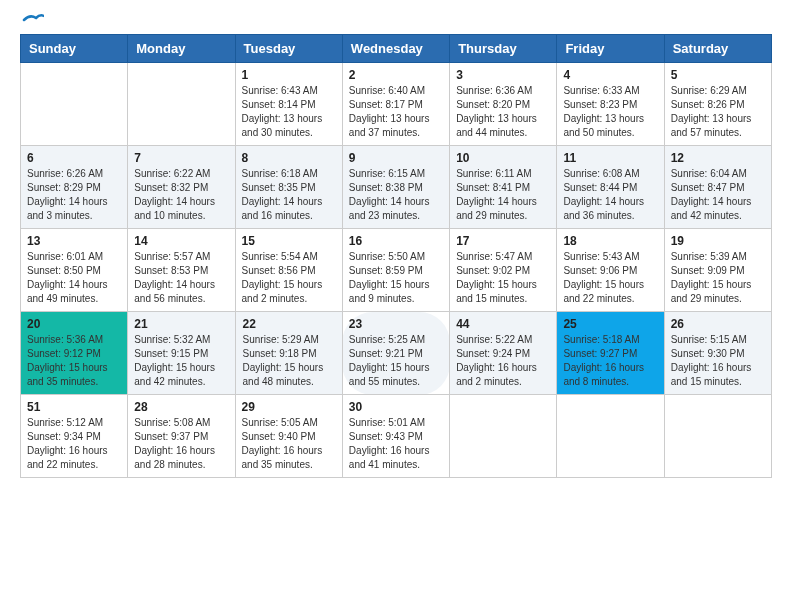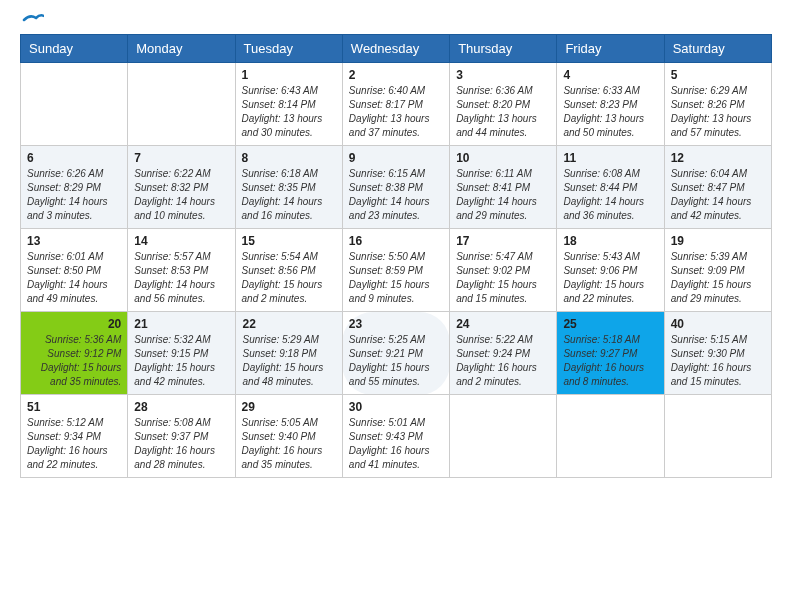--- a/index.html
+++ b/index.html
@@ -36,21 +36,21 @@
     }
     .calendar {
       width: 100%;
       border-collapse: collapse;
       border: 1px solid #ccc;
     }
     .calendar th {
       background-color: #2b6cb0;
       color: #fff;
       font-size: 13px;
-      font-weight: normal;
+      font-weight: bold;
       padding: 6px 8px;
       text-align: left;
       border: 1px solid #1a5a9a;
     }
     .calendar td {
       vertical-align: top;
       padding: 5px 6px;
       font-size: 10.5px;
       color: #222;
       border: 1px solid #ccc;
@@ -64,21 +64,20 @@
     .day-num {
       font-weight: bold;
       font-size: 12px;
       display: block;
       margin-bottom: 2px;
     }
     .day-info {
       font-size: 10px;
       line-height: 1.4;
       color: #333;
-      font-style: italic;
     }
     .empty-cell {
       background: #fff !important;
     }
     .logo-wrapper {
       display: flex;
       align-items: center;
     }
     .logo-general {
       font-size: 20px;
@@ -201,46 +200,46 @@
         <td>
           <span class="day-num">18</span>
           <div class="day-info">Sunrise: 5:43 AM<br>Sunset: 9:06 PM<br>Daylight: 15 hours<br>and 22 minutes.</div>
         </td>
         <td>
           <span class="day-num">19</span>
           <div class="day-info">Sunrise: 5:39 AM<br>Sunset: 9:09 PM<br>Daylight: 15 hours<br>and 29 minutes.</div>
         </td>
       </tr>
       <tr>
-        <td style="background: #84cc16; text-align: right;">
+        <td style="background: #14b8a6;">
           <span class="day-num">20</span>
           <div class="day-info">Sunrise: 5:36 AM<br>Sunset: 9:12 PM<br>Daylight: 15 hours<br>and 35 minutes.</div>
         </td>
         <td style="background: rgb(240, 244, 248);">
           <span class="day-num">21</span>
           <div class="day-info">Sunrise: 5:32 AM<br>Sunset: 9:15 PM<br>Daylight: 15 hours<br>and 42 minutes.</div>
         </td>
         <td style="background: rgb(240, 244, 248); padding-left: 7px;">
           <span class="day-num">22</span>
           <div class="day-info">Sunrise: 5:29 AM<br>Sunset: 9:18 PM<br>Daylight: 15 hours<br>and 48 minutes.</div>
         </td>
         <td style="background: rgb(240, 244, 248); border-radius: 31px;">
           <span class="day-num">23</span>
           <div class="day-info">Sunrise: 5:25 AM<br>Sunset: 9:21 PM<br>Daylight: 15 hours<br>and 55 minutes.</div>
         </td>
         <td style="background: rgb(240, 244, 248);">
-          <span class="day-num">24</span>
+          <span class="day-num">44</span>
           <div class="day-info">Sunrise: 5:22 AM<br>Sunset: 9:24 PM<br>Daylight: 16 hours<br>and 2 minutes.</div>
         </td>
         <td style="background: #0ea5e9;">
           <span class="day-num">25</span>
           <div class="day-info">Sunrise: 5:18 AM<br>Sunset: 9:27 PM<br>Daylight: 16 hours<br>and 8 minutes.</div>
         </td>
         <td style="background: rgb(240, 244, 248);">
-          <span class="day-num">40</span>
+          <span class="day-num">26</span>
           <div class="day-info">Sunrise: 5:15 AM<br>Sunset: 9:30 PM<br>Daylight: 16 hours<br>and 15 minutes.</div>
         </td>
       </tr>
       <tr>
         <td>
           <span class="day-num">51</span>
           <div class="day-info">Sunrise: 5:12 AM<br>Sunset: 9:34 PM<br>Daylight: 16 hours<br>and 22 minutes.</div>
         </td>
         <td>
           <span class="day-num">28</span>

